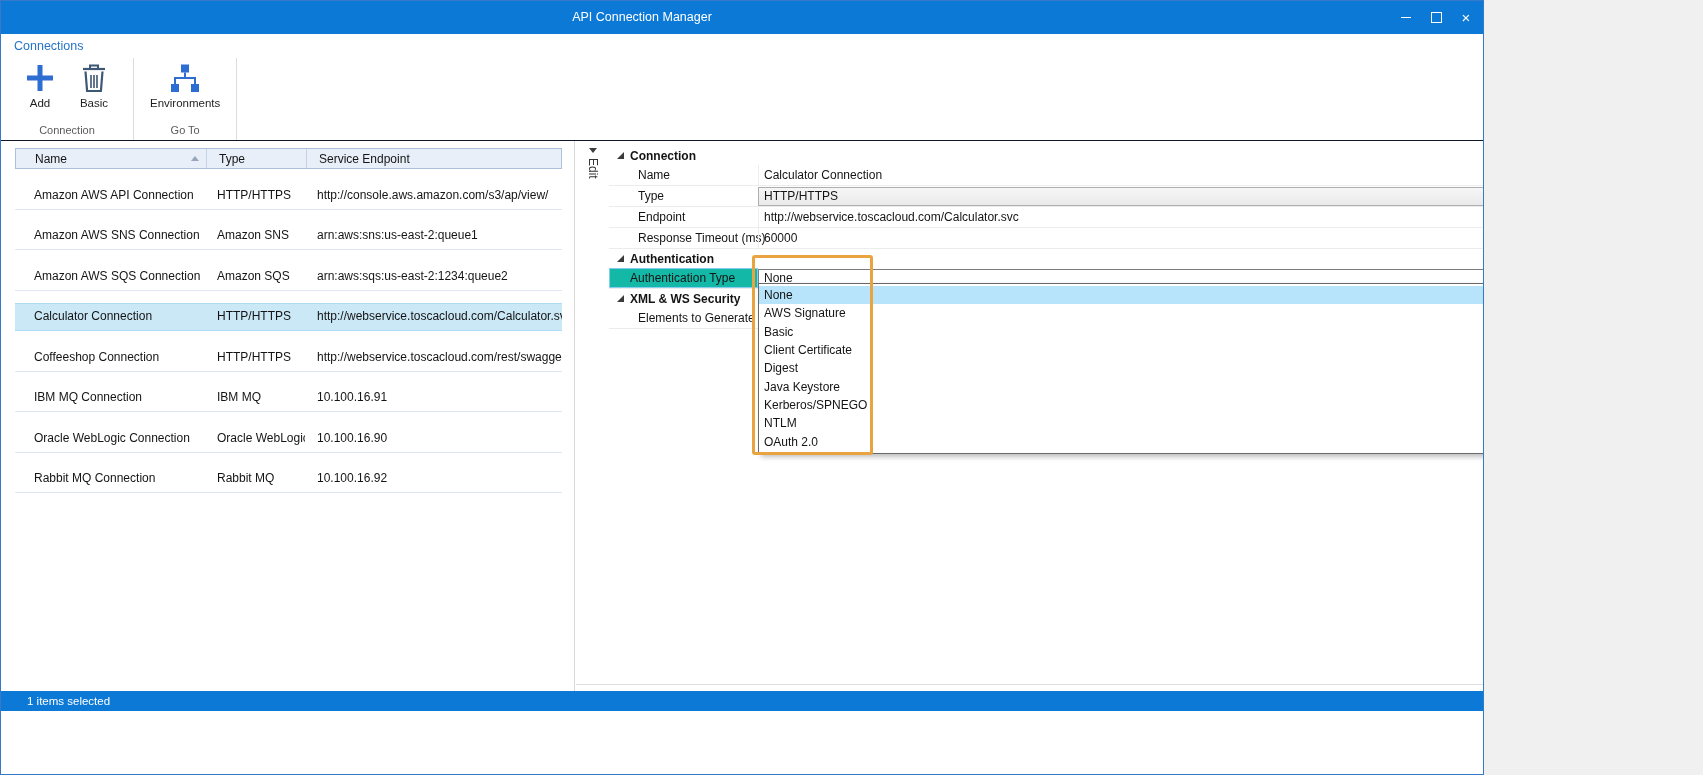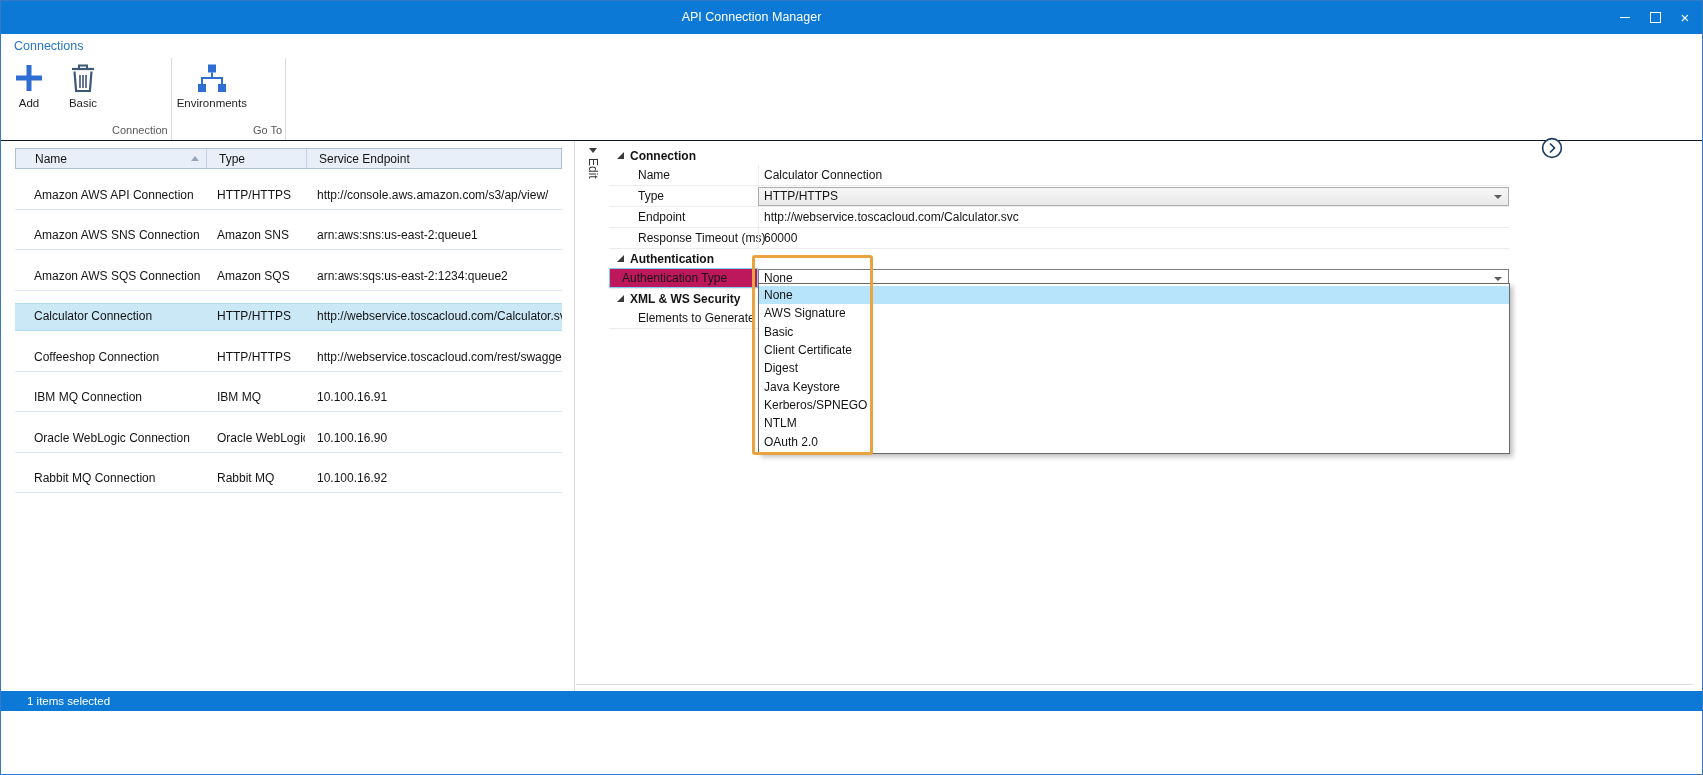--- a/index.html
+++ b/index.html
@@ -1,32 +1,32 @@
 <!DOCTYPE html>
 <html><head>
 <meta charset="utf-8">
 <style>
   * { margin:0; padding:0; }
   body { background:#f0f0f0; font-family:"Liberation Sans","DejaVu Sans",sans-serif; }
-  .window { position:relative; width:1703px; height:775px; background:#fff; border:1px solid #3679c8; box-sizing:border-box; overflow:hidden; }
+  .window { position:relative; width:1484px; height:775px; background:#fff; border:1px solid #3679c8; box-sizing:border-box; overflow:hidden; }
 
   
   .titlebar { position:absolute; top:0; left:0; right:0; height:33px; background:#0c79d7; }
   .title { position:absolute; top:0; left:0; right:200px; height:33px; line-height:33px; text-align:center; color:#fff; font-size:12.5px; }
   .win-controls { position:absolute; right:2px; top:0; height:33px; display:flex; }
   .win-btn { width:30px; height:33px; display:flex; align-items:center; justify-content:center; color:#fff; cursor:default; }
   .glyph-min { width:10px; height:0; border-bottom:1px solid #fff; }
   .glyph-max { width:9px; height:9px; border:1px solid #fff; }
   .glyph-close { font-size:15px; line-height:15px; }
 
   
   .ribbon { position:absolute; top:33px; left:0; right:0; height:106px; background:#fff; border-bottom:1px solid #0f172a; }
   .ribbon-tab { position:absolute; top:5px; left:13px; font-size:12.5px; color:#2574c9; cursor:default; }
   .ribbon-body { position:absolute; top:24px; bottom:0; left:0; display:flex; }
-  .ribbon-group { display:flex; flex-direction:row; border-right:1px solid #dcdcdc; padding:0 1px; }
+  .ribbon-group { display:flex; flex-direction:column; border-right:1px solid #dcdcdc; padding:0 12px; }
   .ribbon-buttons { display:flex; }
   .ribbon-btn { display:flex; flex-direction:column; align-items:center; min-width:46px; padding:2px 4px 0; cursor:default; }
   .ribbon-btn .icon { height:36px; display:flex; align-items:center; justify-content:center; }
   .btn-label { font-size:11.5px; color:#1f1f1f; margin-top:1px; white-space:nowrap; }
   .group-label { margin-top:auto; font-size:11px; color:#5a5a5a; text-align:center; padding:2px 2px 4px; white-space:nowrap; }
 
   
   .conn-table { position:absolute; left:14px; top:147px; width:547px; font-size:12px; color:#141414; }
   .conn-header { display:flex; height:21px; background:#e9eff9; border:1px solid #aebfd9; box-sizing:border-box; }
   .conn-header .col { display:flex; align-items:center; height:100%; box-sizing:border-box; }
@@ -45,21 +45,21 @@
   .edit-tab-icon { width:0; height:0; border-left:4px solid transparent; border-right:4px solid transparent; border-top:5px solid #3c3c3c; }
   .edit-tab-label { writing-mode:vertical-rl; font-size:12px; color:#333; }
 
   
   .prop-grid { position:absolute; left:608px; top:145px; width:900px; font-size:12px; color:#141414; }
   .pg-row { display:flex; align-items:center; height:20px; }
   .pg-group { height:19px; padding-left:8px; font-weight:bold; }
   .expander { width:0; height:0; border-left:7px solid transparent; border-bottom:7px solid #3a3a3a; margin-right:6px; }
   .pg-field { border-bottom:1px solid #ececec; }
   .pg-label { width:149px; box-sizing:border-box; padding-left:29px; height:100%; display:flex; align-items:center; white-space:nowrap; }
-  .pg-label.active { background:#be185d; border:1px solid #86cdf0; padding-left:12px; }
+  .pg-label.active { background:#14b8a6; border:1px solid #86cdf0; padding-left:20px; }
   .pg-value { flex:1; height:100%; display:flex; align-items:center; padding-left:5px; box-sizing:border-box; border-left:1px solid #ededed; white-space:nowrap; }
   .pg-value.no-pad { padding:0; border-left:none; }
   .combobox { width:100%; height:19px; box-sizing:border-box; border:1px solid #aeaeae; background:linear-gradient(#f6f6f6,#eaeaea); display:flex; align-items:center; padding:0 20px 0 5px; position:relative; cursor:default; }
   .combobox.open { background:#fff; border-color:#7d7d7d; }
   .cb-arrow { position:absolute; right:6px; top:7px; width:0; height:0; border-left:4px solid transparent; border-right:4px solid transparent; border-top:4px solid #5d5d5d; }
 
   .dropdown-popup { position:absolute; left:149px; top:137px; width:752px; box-sizing:border-box; background:#fff; border:1px solid #696969; z-index:5; box-shadow:3px 3px 5px rgba(0,0,0,.25); padding:2px 0; }
   .dd-item { height:18.3px; display:flex; align-items:center; padding-left:5px; cursor:default; }
   .dd-item.highlighted { background:#b7e4fb; }
 

